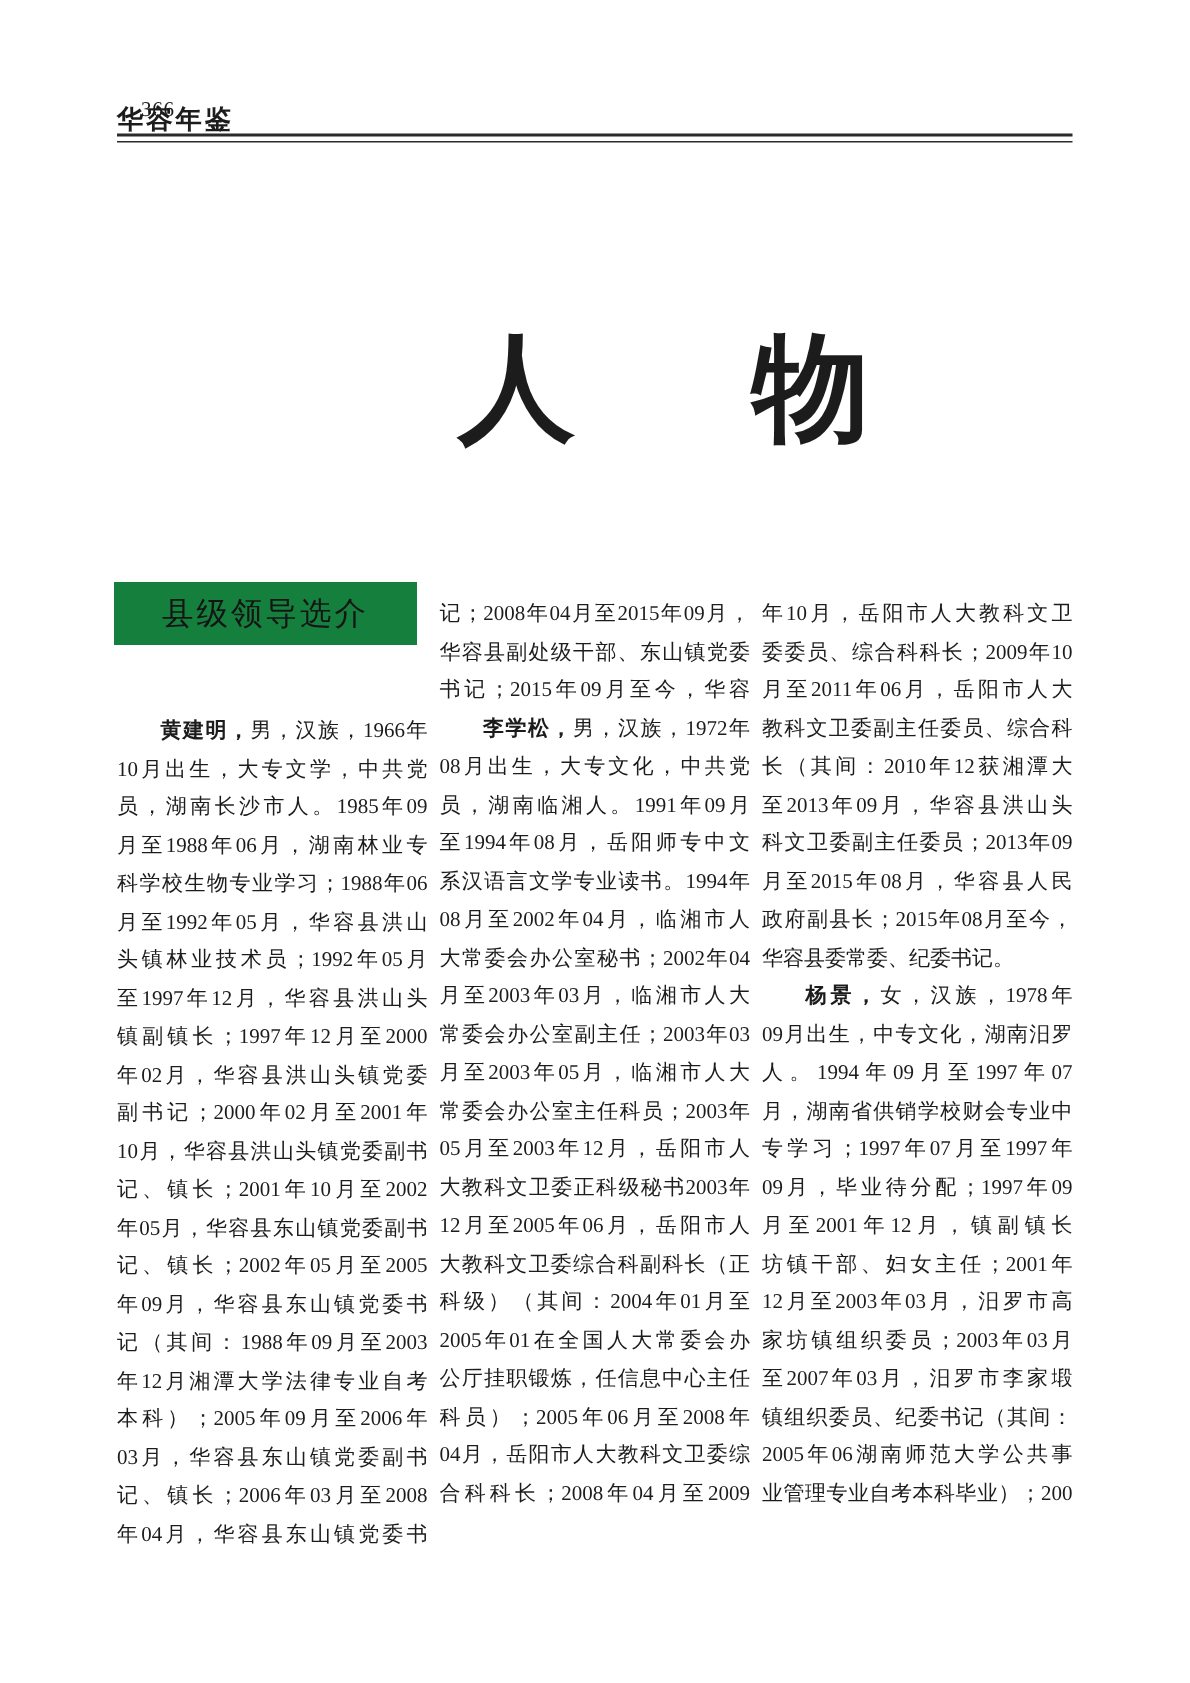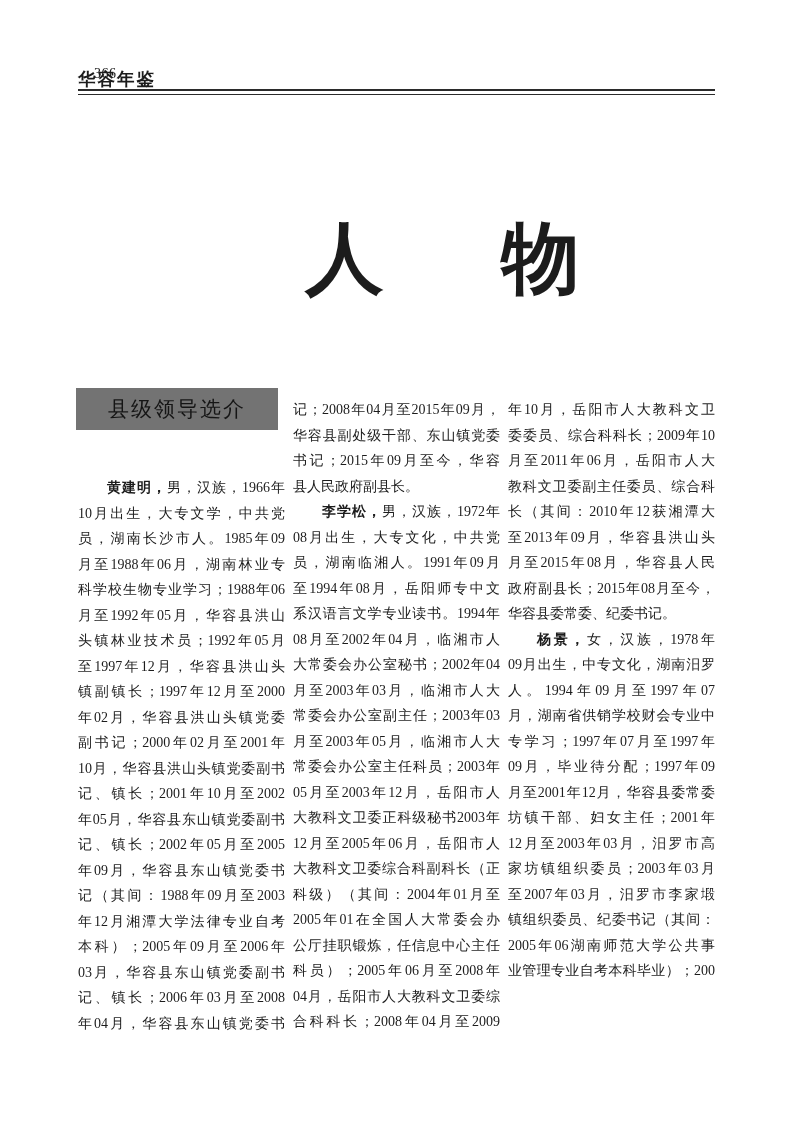--- a/index.html
+++ b/index.html
@@ -67,21 +67,21 @@
     margin-right: -118px;
     white-space: nowrap;
   }
   
   .section-box {
     position: absolute;
     left: 76px;
     top: 388px;
     width: 202px;
     height: 42px;
-    background: #737373;
+    background: #15803d;
     display: flex;
     align-items: center;
     justify-content: center;
   }
   .section-box span {
     font-family: "Liberation Sans", "DejaVu Sans", sans-serif;
     font-size: 21px;
     font-weight: 500;
     letter-spacing: 2px;
     color: #151515;
@@ -147,21 +147,20 @@
     <div class="line">年12月湘潭大学法律专业自考</div>
     <div class="line">本科）；2005年09月至2006年</div>
     <div class="line">03月，华容县东山镇党委副书</div>
     <div class="line">记、镇长；2006年03月至2008</div>
     <div class="line">年04月，华容县东山镇党委书</div>
   </div>
 <div class="column" id="col-2">
     <div class="line">记；2008年04月至2015年09月，</div>
     <div class="line">华容县副处级干部、东山镇党委</div>
     <div class="line">书记；2015年09月至今，华容</div>
-    <div class="line para-end">县人民政府副县长。</div>
     <div class="line indented"><span class="pname">李学松，</span>男，汉族，1972年</div>
     <div class="line">08月出生，大专文化，中共党</div>
     <div class="line">员，湖南临湘人。1991年09月</div>
     <div class="line">至1994年08月，岳阳师专中文</div>
     <div class="line">系汉语言文学专业读书。1994年</div>
     <div class="line">08月至2002年04月，临湘市人</div>
     <div class="line">大常委会办公室秘书；2002年04</div>
     <div class="line">月至2003年03月，临湘市人大</div>
     <div class="line">常委会办公室副主任；2003年03</div>
     <div class="line">月至2003年05月，临湘市人大</div>
@@ -177,30 +176,31 @@
     <div class="line">04月，岳阳市人大教科文卫委综</div>
     <div class="line">合科科长；2008年04月至2009</div>
   </div>
 <div class="column" id="col-3">
     <div class="line">年10月，岳阳市人大教科文卫</div>
     <div class="line">委委员、综合科科长；2009年10</div>
     <div class="line">月至2011年06月，岳阳市人大</div>
     <div class="line">教科文卫委副主任委员、综合科</div>
     <div class="line">长（其间：2010年12获湘潭大</div>
     <div class="line">至2013年09月，华容县洪山头</div>
+    <div class="line">科文卫委副主任委员；2013年09</div>
     <div class="line">月至2015年08月，华容县人民</div>
     <div class="line">政府副县长；2015年08月至今，</div>
     <div class="line para-end">华容县委常委、纪委书记。</div>
     <div class="line indented"><span class="pname">杨景，</span>女，汉族，1978年</div>
     <div class="line">09月出生，中专文化，湖南汨罗</div>
     <div class="line">人。1994年09月至1997年07</div>
     <div class="line">月，湖南省供销学校财会专业中</div>
     <div class="line">专学习；1997年07月至1997年</div>
     <div class="line">09月，毕业待分配；1997年09</div>
-    <div class="line">月至2001年12月，华容县委常委</div>
+    <div class="line">月至2001年12月，镇副镇长</div>
     <div class="line">坊镇干部、妇女主任；2001年</div>
     <div class="line">12月至2003年03月，汨罗市高</div>
     <div class="line">家坊镇组织委员；2003年03月</div>
     <div class="line">至2007年03月，汨罗市李家塅</div>
     <div class="line">镇组织委员、纪委书记（其间：</div>
     <div class="line">2005年06湖南师范大学公共事</div>
     <div class="line">业管理专业自考本科毕业）；2007</div>
   </div>
 
 </body></html>

